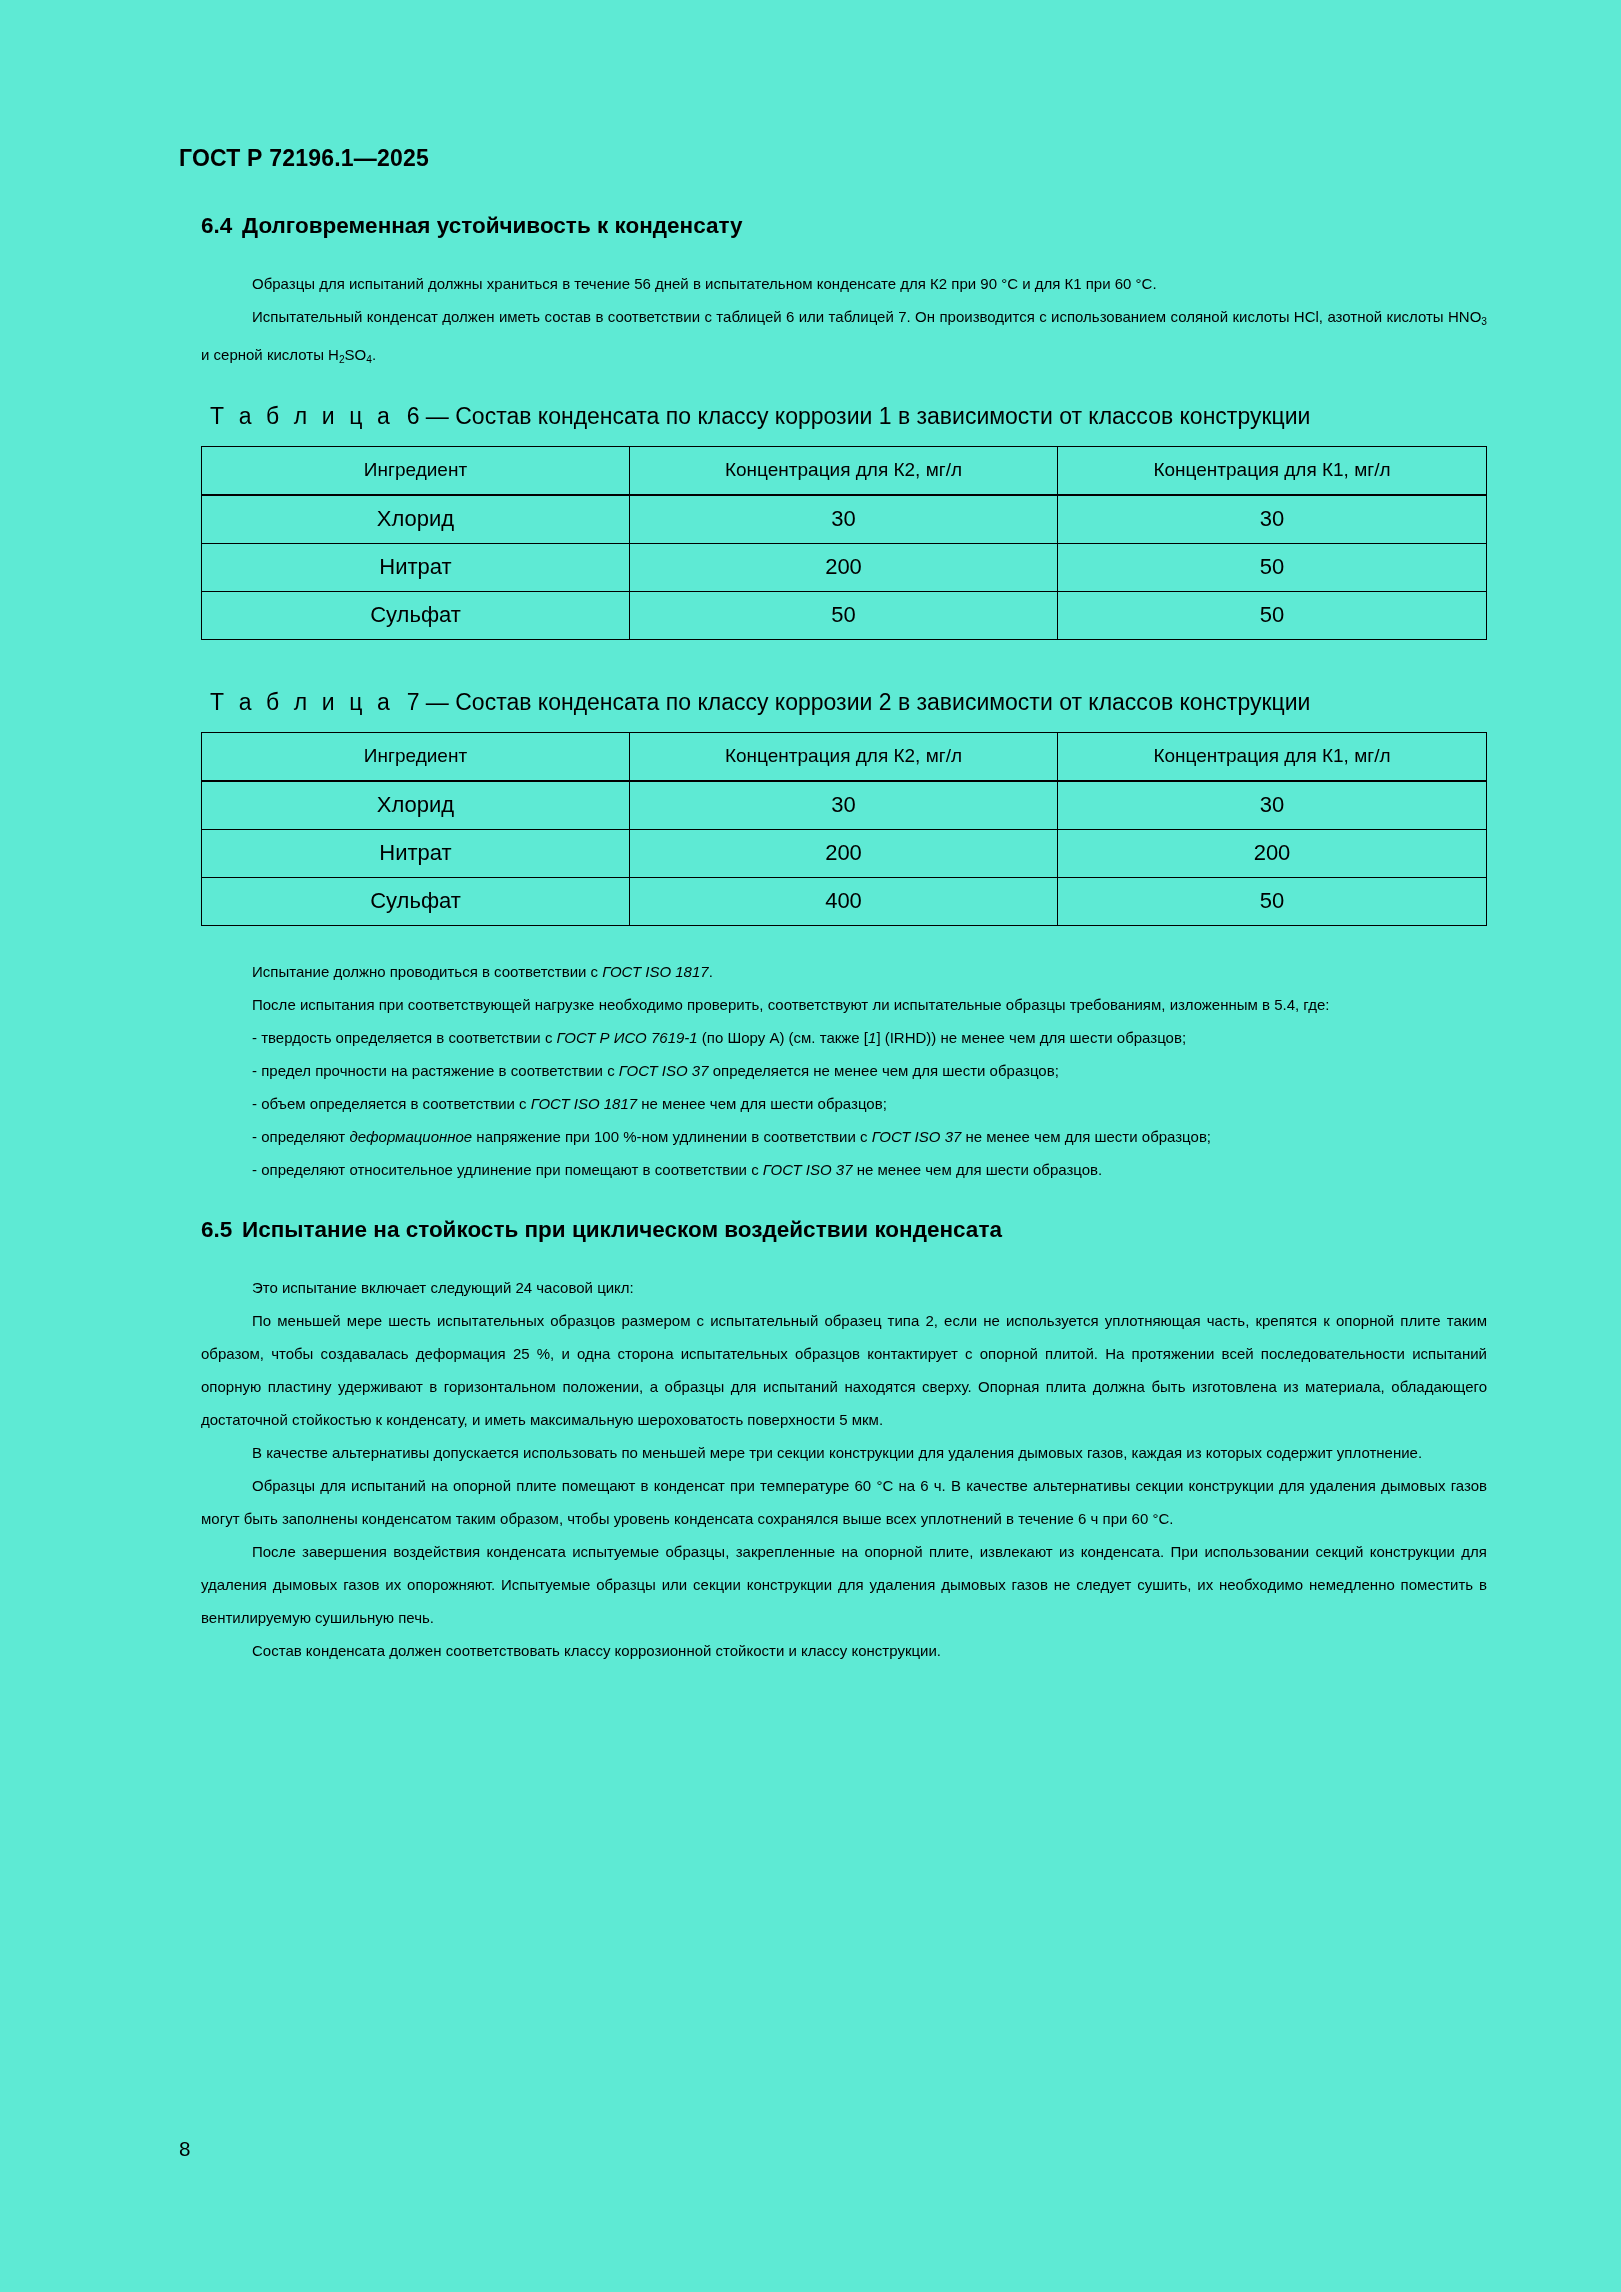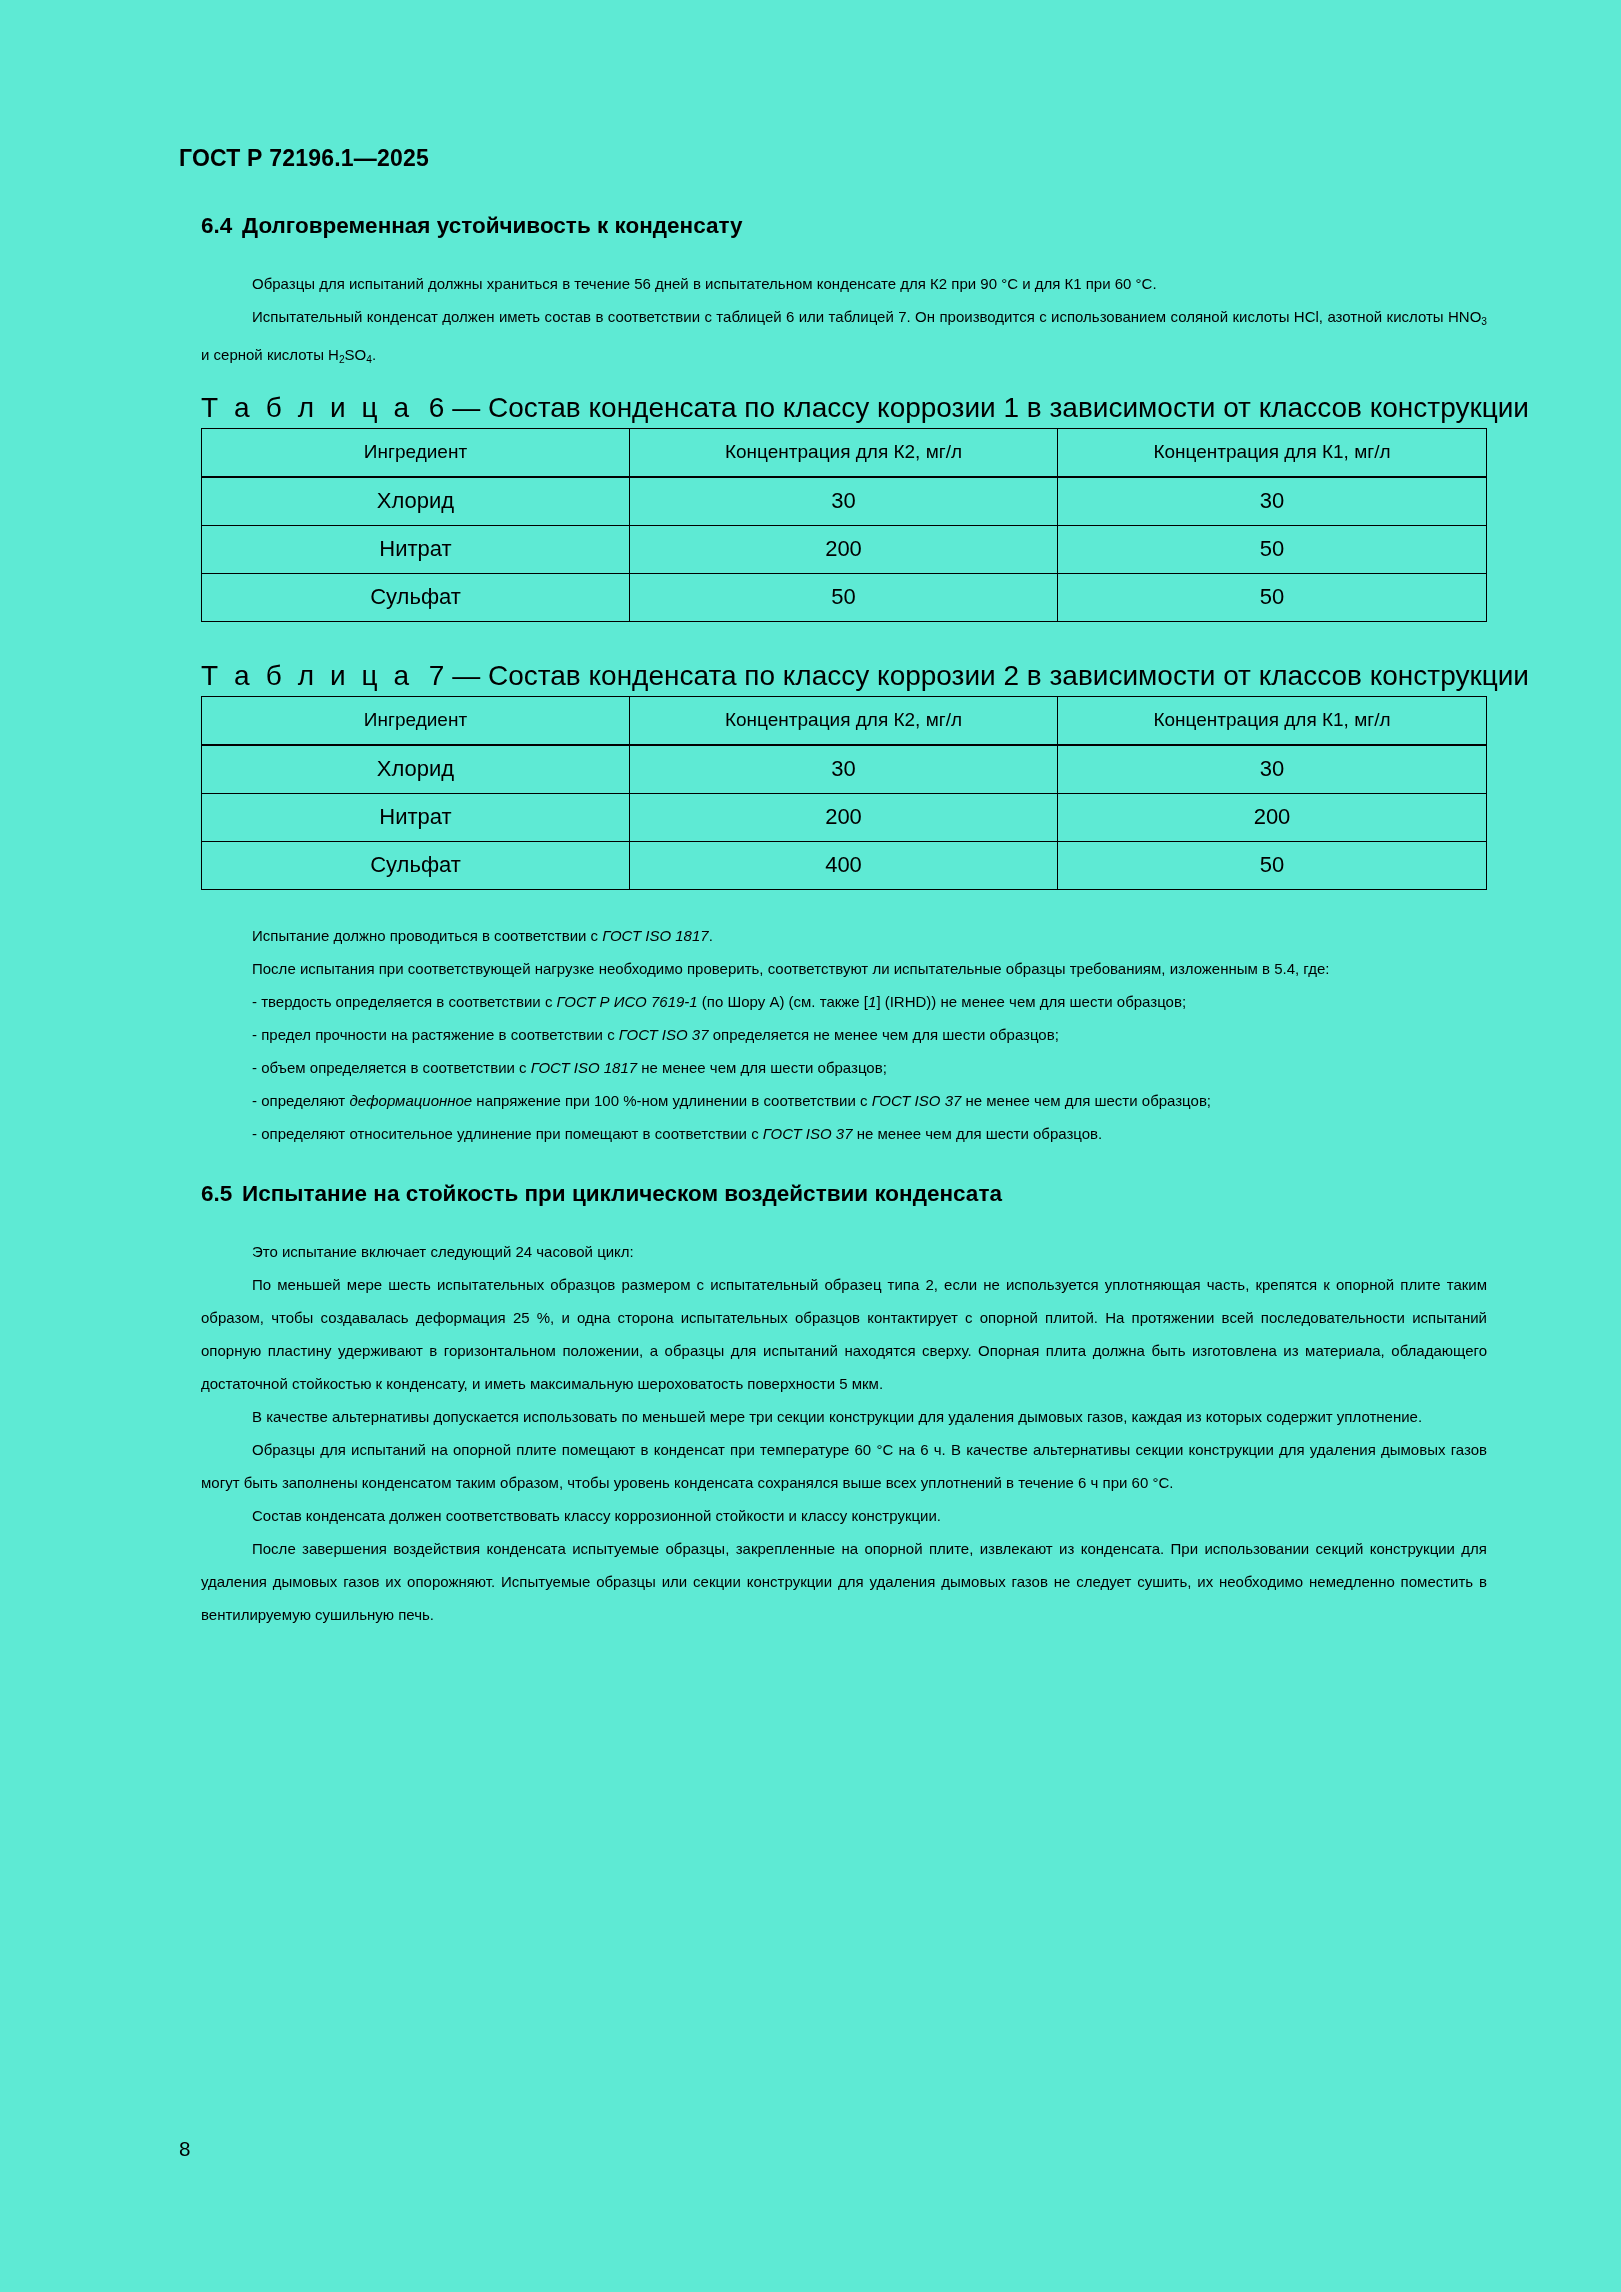--- a/index.html
+++ b/index.html
@@ -65,23 +65,23 @@
 
   
   .sp-after-head { height: 26.5px; }
   .sp-sm { height: 5.9px; }
   .sp-md { height: 17.6px; }
   .sp-lg { height: 29px; }
   .sp-xl { height: 39px; }
 
   
   .table-caption {
-    font-size: 28px;
+    font-size: 23px;
     line-height: 29px;
-    margin: 0;
+    margin: 9px;
     white-space: nowrap;
   }
   .caption-word {
     letter-spacing: 4.1px;
   }
   .caption-rest { letter-spacing: 0; }
 
   
   table.gost {
     border-collapse: collapse;
@@ -255,21 +255,21 @@
     <h2 class="section-heading">
       <span class="h-num">6.5</span><span>Испытание на стойкость при циклическом воздействии конденсата</span>
     </h2>
 
     <div class="sp-after-head"></div>
 
     <p class="body">Это испытание включает следующий 24 часовой цикл:</p>
     <p class="body">По меньшей мере шесть испытательных образцов размером с испытательный образец типа 2, если не используется уплотняющая часть, крепятся к опорной плите таким образом, чтобы создавалась деформация 25 %, и одна сторона испытательных образцов контактирует с опорной плитой. На протяжении всей последовательности испытаний опорную пластину удерживают в горизонтальном положении, а образцы для испытаний находятся сверху. Опорная плита должна быть изготовлена из материала, обладающего достаточной стойкостью к конденсату, и иметь максимальную шероховатость поверхности 5 мкм.</p>
     <p class="body">В качестве альтернативы допускается использовать по меньшей мере три секции конструкции для удаления дымовых газов, каждая из которых содержит уплотнение.</p>
     <p class="body">Образцы для испытаний на опорной плите помещают в конденсат при температуре 60 °С на 6 ч. В качестве альтернативы секции конструкции для удаления дымовых газов могут быть заполнены конденсатом таким образом, чтобы уровень конденсата сохранялся выше всех уплотнений в течение 6 ч при 60 °С.</p>
+    <p class="body">После завершения воздействия конденсата испытуемые образцы, закрепленные на опорной плите, извлекают из конденсата. При использовании секций конструкции для удаления дымовых газов их опорожняют. Испытуемые образцы или секции конструкции для удаления дымовых газов не следует сушить, их необходимо немедленно поместить в вентилируемую сушильную печь.</p>
     <p class="body">Состав конденсата должен соответствовать классу коррозионной стойкости и классу конструкции.</p>
-    <p class="body">После завершения воздействия конденсата испытуемые образцы, закрепленные на опорной плите, извлекают из конденсата. При использовании секций конструкции для удаления дымовых газов их опорожняют. Испытуемые образцы или секции конструкции для удаления дымовых газов не следует сушить, их необходимо немедленно поместить в вентилируемую сушильную печь.</p>
 
   </div>
 
   <div class="page-number">8</div>
 
 </div>
 
 
 </body></html>

